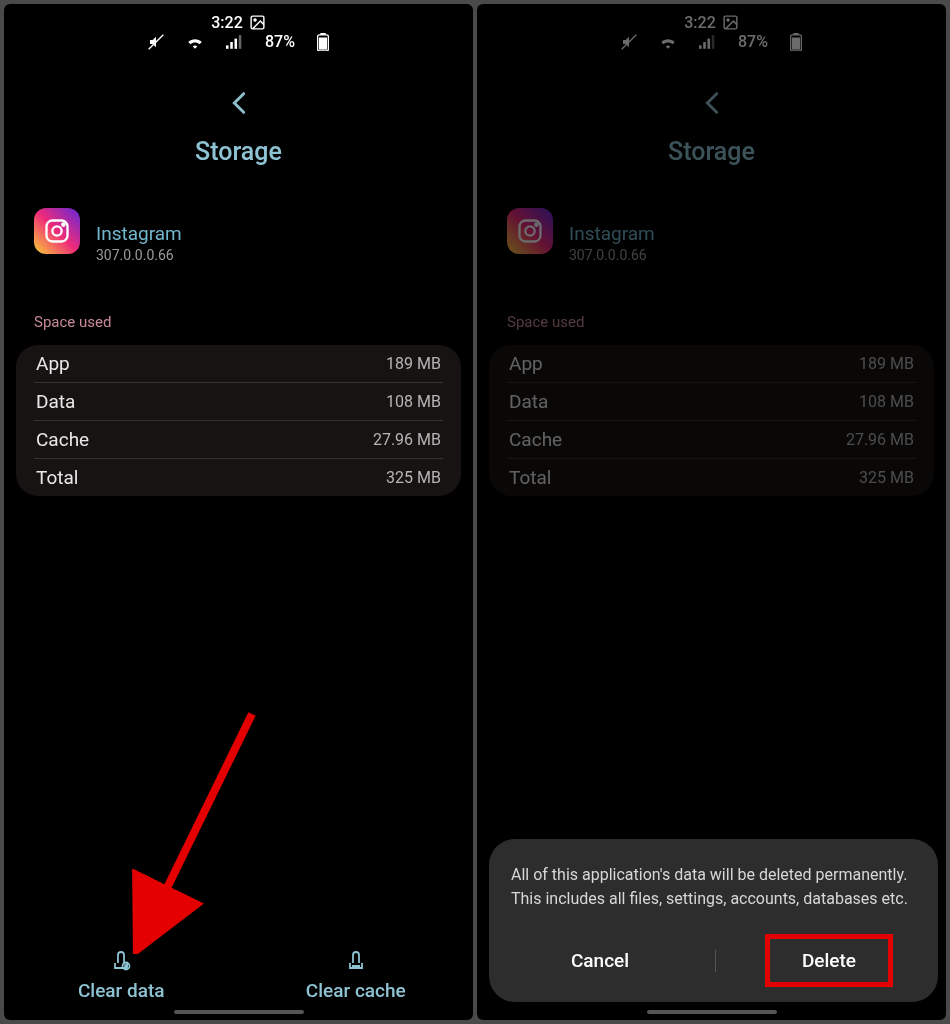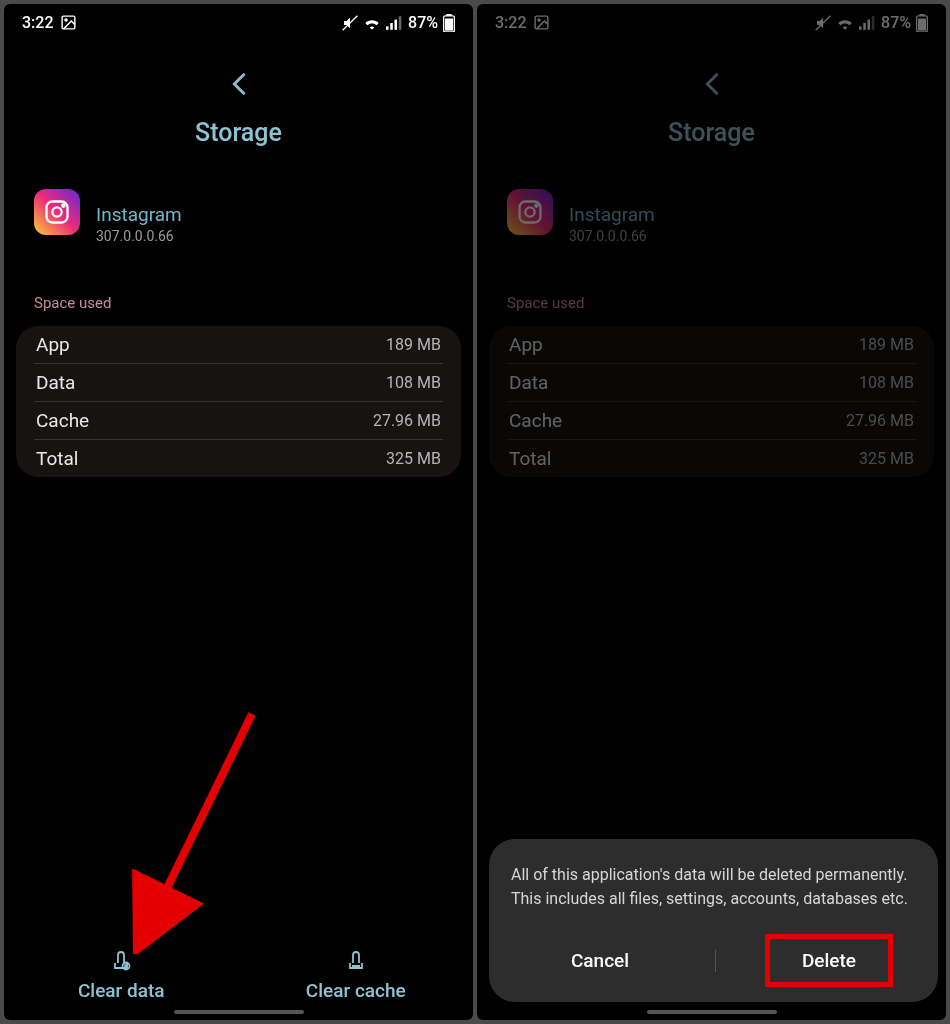--- a/index.html
+++ b/index.html
@@ -25,23 +25,24 @@
   .bg-layer { display: flex; flex-direction: column; height: 100%; }
 
   .status-bar {
     display: flex;
     justify-content: space-between;
     align-items: center;
     padding: 9px 18px 4px;
     color: #fff;
     font-size: 16px;
     font-weight: 500;
+    flex-direction: column;
   }
   .status-left { display: flex; align-items: center; gap: 6px; }
-  .status-right { display: flex; align-items: center; gap: 5px; }
+  .status-right { display: flex; align-items: center; gap: 22px; }
   .ico { display: inline-flex; }
 
   .header {
     display: flex;
     align-items: center;
     gap: 18px;
     padding: 36px 22px 18px;
     flex-direction: column;
   }
   .back-chevron { color: #8fbecb; }

